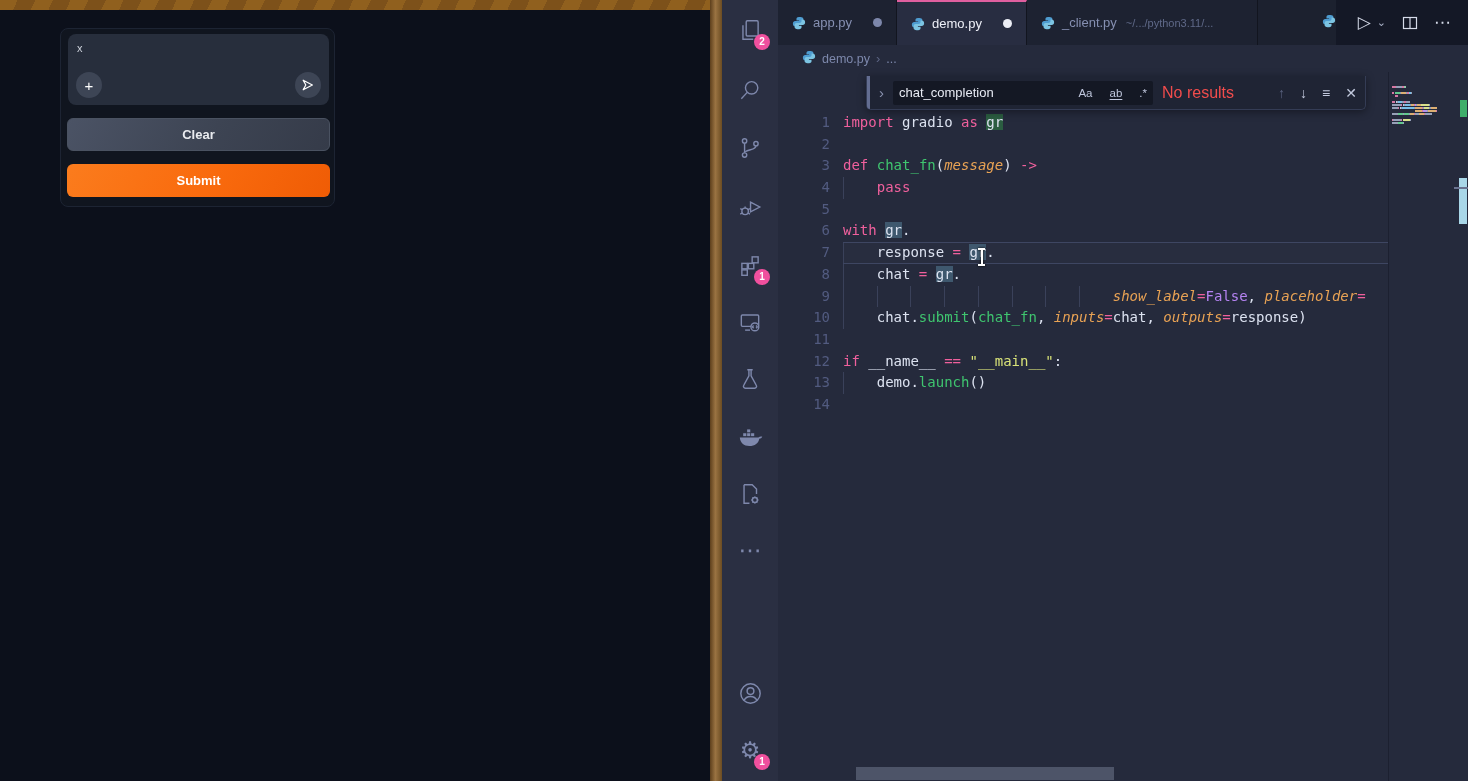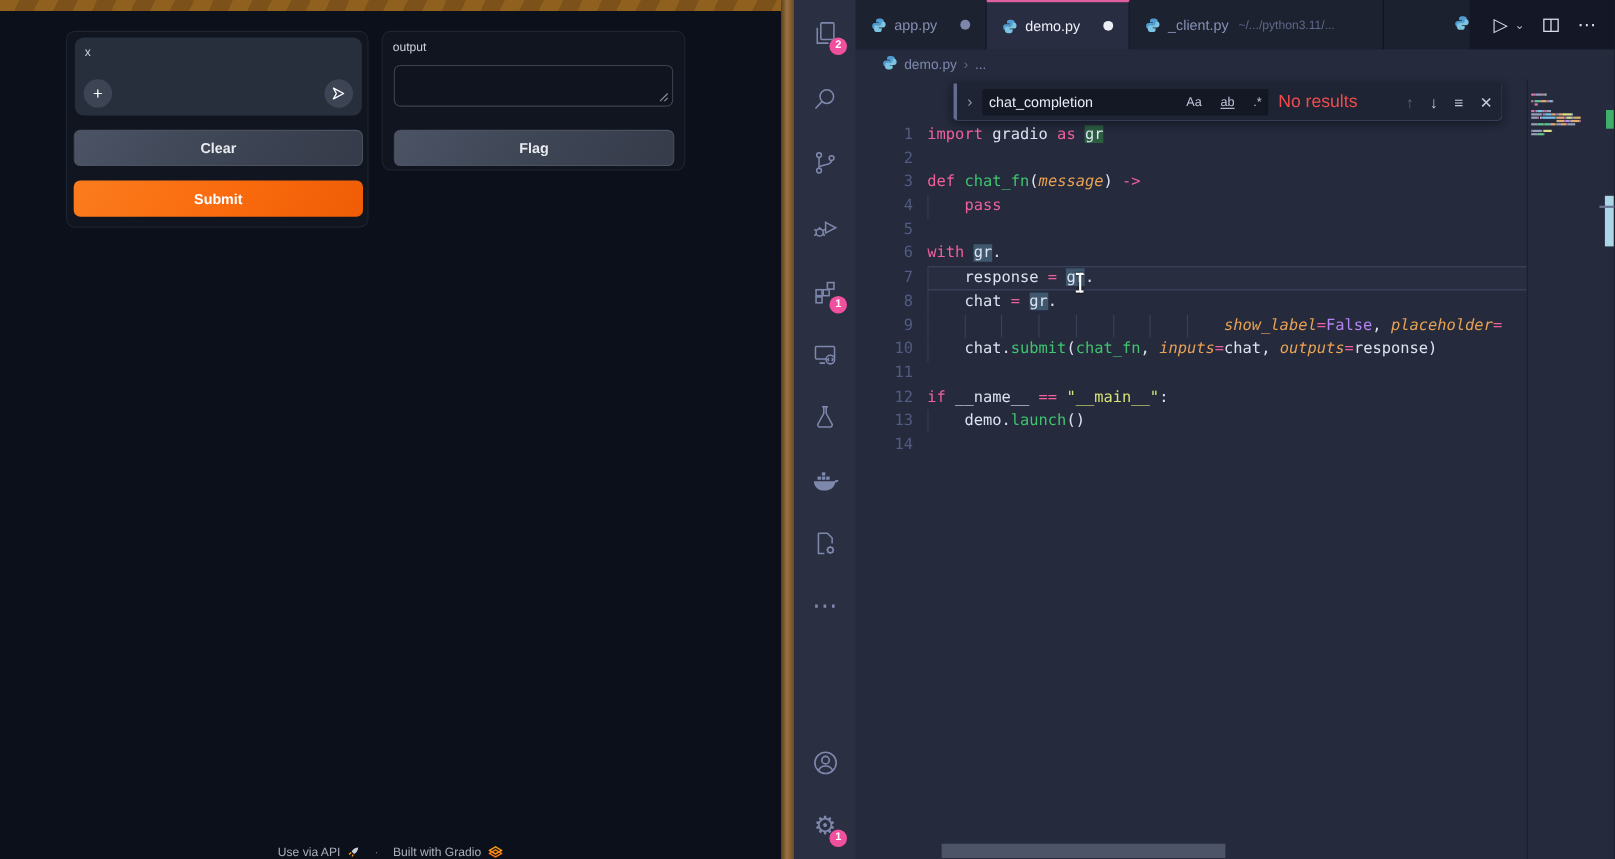--- a/index.html
+++ b/index.html
@@ -155,43 +155,21 @@
         <button class="g-circle g-send">
           <svg width="14" height="14" viewBox="0 0 16 16">
             <path d="M2.5 2.5 L13 8 L2.5 13.5 L5.5 8 Z" fill="none" stroke="#fff" stroke-width="1.4" stroke-linejoin="round"></path>
           </svg>
         </button>
       </div>
       <button class="g-btn g-secondary">Clear</button>
       <button class="g-btn g-primary">Submit</button>
     </div>
 
-    <div class="g-card g-card-right">
-      <div class="g-label">output</div>
-      <div class="g-outbox">
-        <svg class="g-resize" width="9" height="9" viewBox="0 0 9 9">
-          <path d="M8 1 L1 8 M8 5 L5 8" stroke="#8b93a2" stroke-width="1"></path>
-        </svg>
-      </div>
-      <button class="g-btn g-secondary">Flag</button>
-    </div>
-
-    <div class="g-footer">
-      <span>Use via API</span>
-      <svg width="11" height="11" viewBox="0 0 12 12">
-        <path d="M10.5 1.5 C8 1.5 5.5 3 4 5.5 L6.5 8 C9 6.5 10.5 4 10.5 1.5 Z" fill="#c9ced8"></path>
-        <path d="M3.5 6.5 L1.5 8.5 M5.5 8.5 L4.5 10.5" stroke="#f59e0b" stroke-width="1.4"></path>
-      </svg>
-      <span class="dot">·</span>
-      <span>Built with Gradio</span>
-      <svg width="13" height="11" viewBox="0 0 14 12">
-        <path d="M1 4.5 L7 1 L13 4.5 L7 8 Z" fill="none" stroke="#f59e0b" stroke-width="1.5"></path>
-        <path d="M1 7.5 L7 4 L13 7.5 L7 11 Z" fill="none" stroke="#f97316" stroke-width="1.5"></path>
-      </svg>
-    </div>
+
   </div>
 
   <div class="divider-strip"></div>
 
   <div class="vscode">
 
     <div class="activity-bar">
       <div class="ab-item" style="top:6px">
         <svg width="26" height="26" viewBox="0 0 24 24">
             <rect x="8.5" y="3.5" width="11" height="14" rx="1"></rect>

